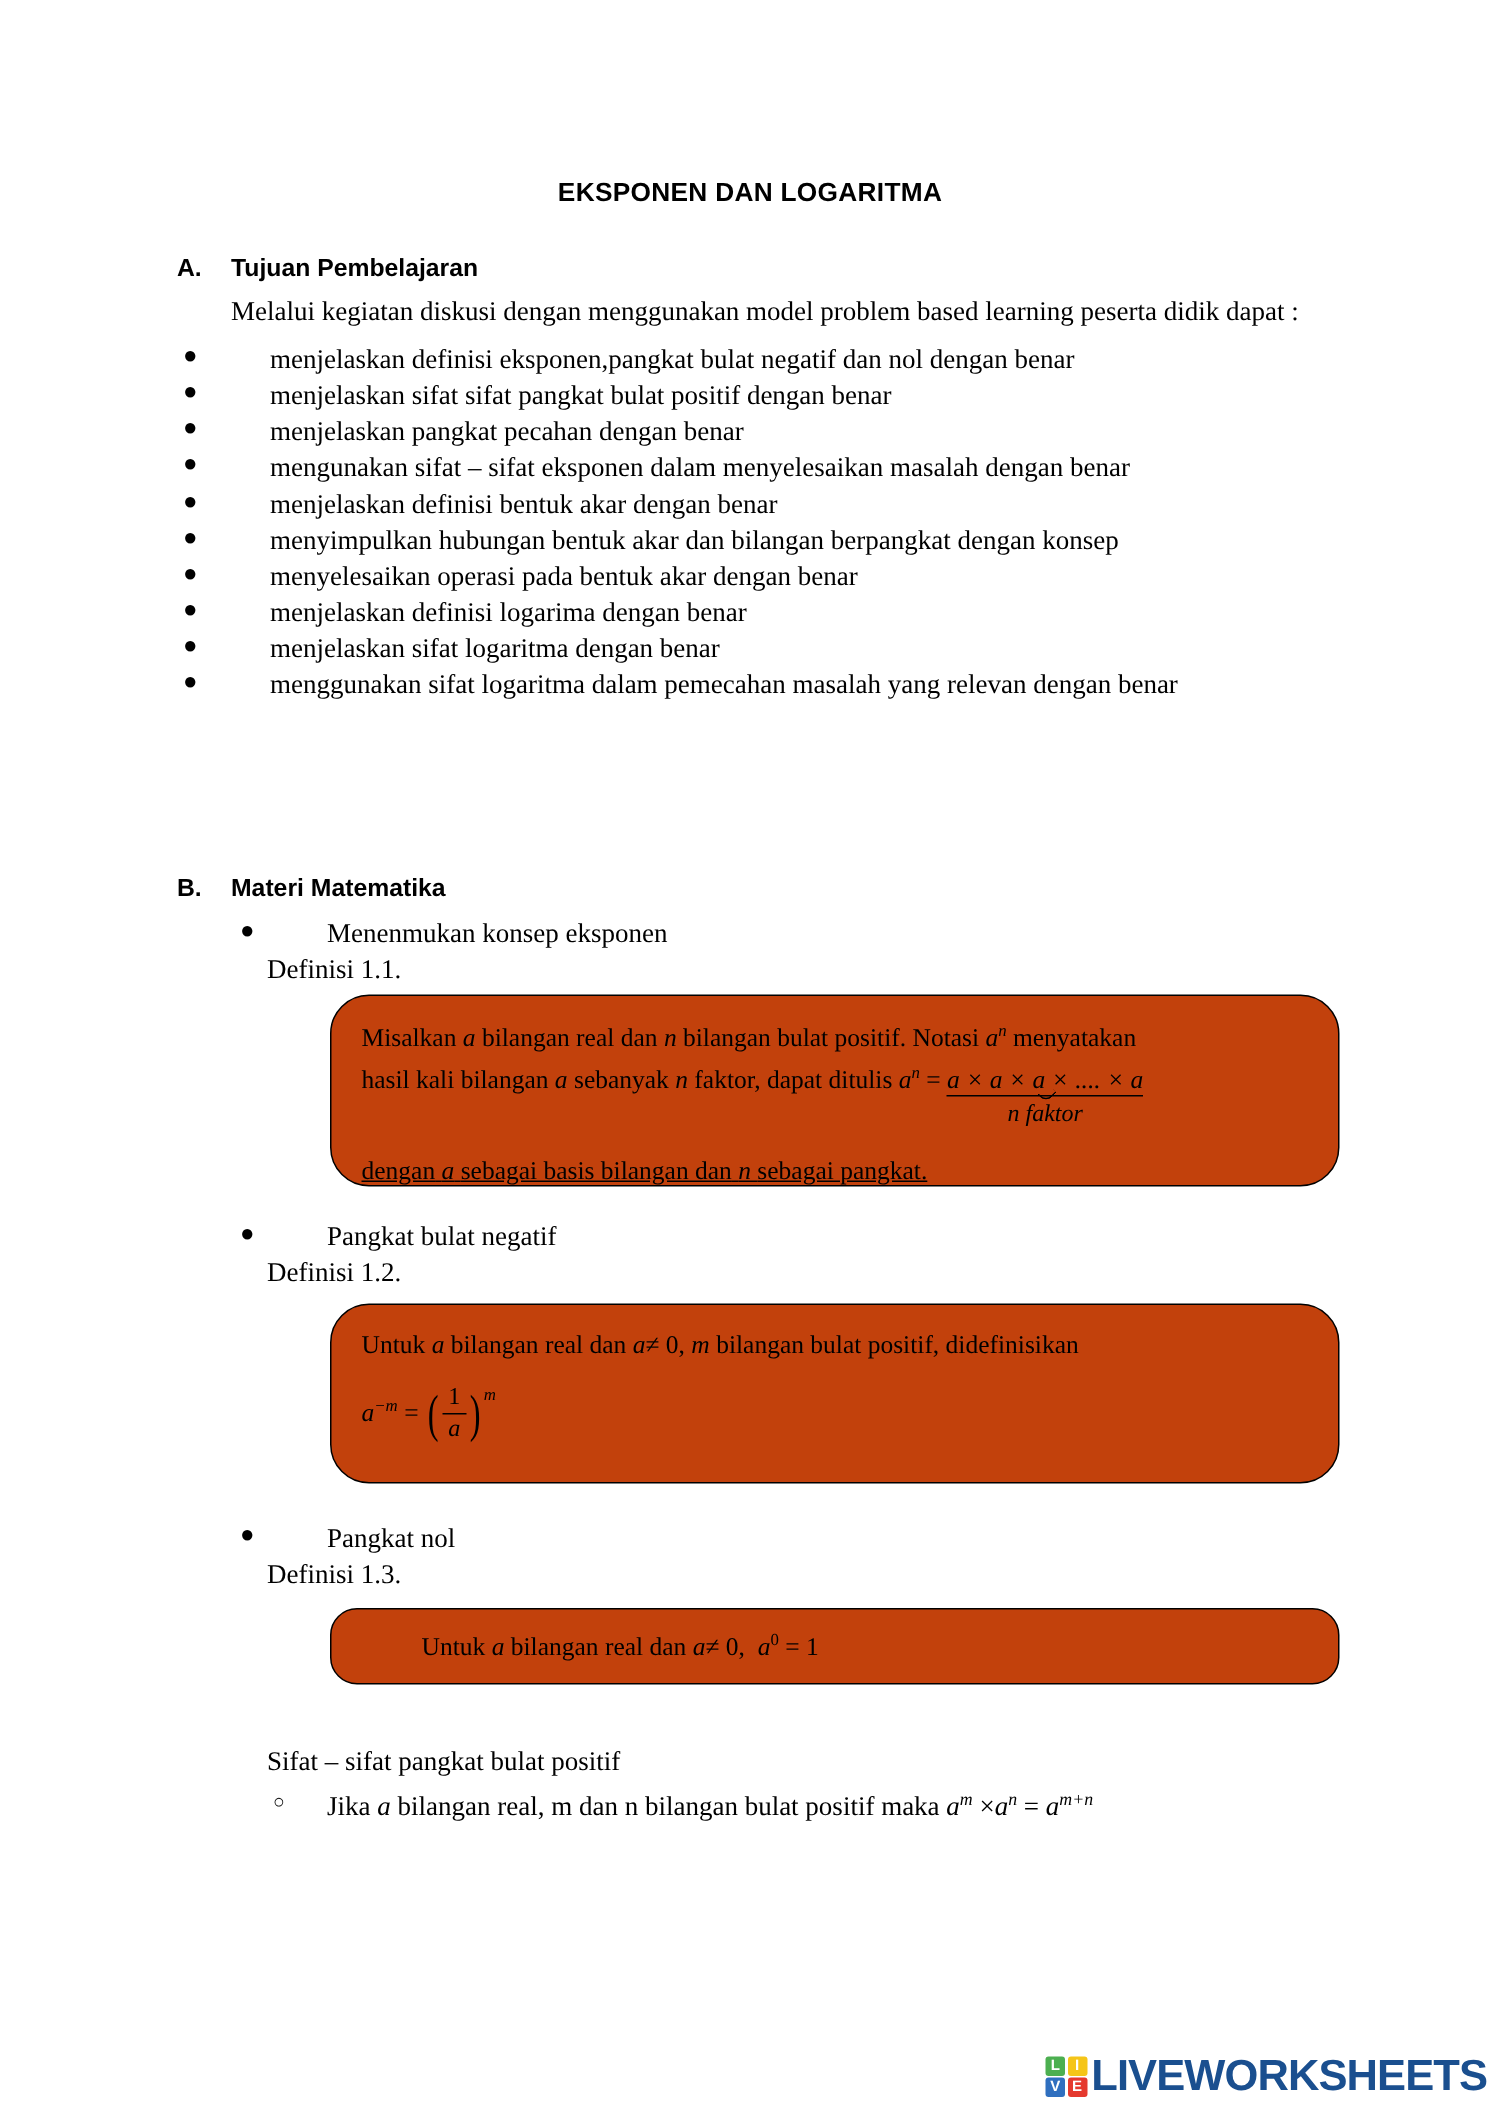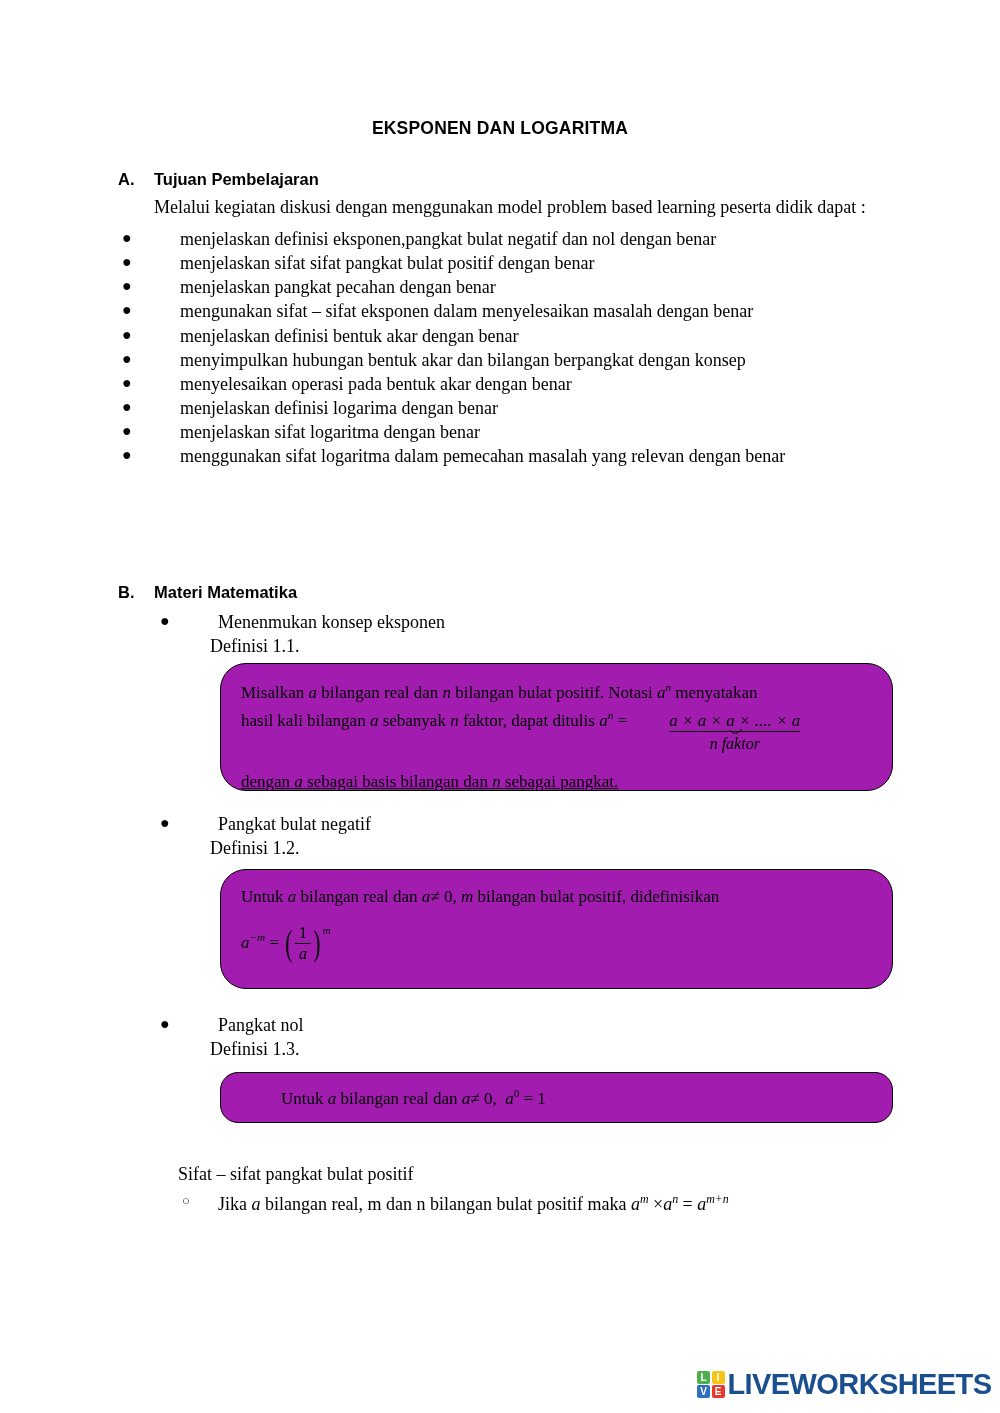--- a/index.html
+++ b/index.html
@@ -83,32 +83,32 @@
     font-size: 18px;
     line-height: 1.34;
   }
   .simple-bullet .bdot {
     position: absolute;
     left: 42px;
     top: 0;
     font-size: 16px;
   }
   .defline {
-    margin-left: 92px;
+    margin-left: 60px;
     font-size: 18px;
     line-height: 1.34;
   }
 
   
   .defbox {
     position: absolute;
     border: 1.6px solid #000000;
     border-radius: 26px;
     box-sizing: border-box;
-    background: #a21caf;
+    background: #c2410c;
     font-size: 17px;
     line-height: 1.5;
   }
   .defbox .btext { padding: 0 20px; }
 
   
   .m { font-style: italic; font-family: "Liberation Serif","DejaVu Serif",serif; }
   sup.sm { font-size: 0.66em; vertical-align: super; font-style: italic; }
   sup.smn { font-size: 0.66em; vertical-align: super; font-style: normal; }
 
@@ -123,21 +123,21 @@
 
   .paren {
     display: inline-block;
     font-size: 2.05em;
     font-weight: 300;
     vertical-align: middle;
     transform: scaleX(0.62);
     line-height: 0.85;
   }
 
-  .brace-wrap { display: inline-block; position: relative; margin-left: 38px; }
+  .brace-wrap { display: inline-block; position: relative; }
   .brace-terms { border-bottom: 1.3px solid #000; padding-bottom: 1px; }
   .brace-label {
     position: absolute;
     left: 0; right: 0;
     top: 24px;
     text-align: center;
     font-size: 16px;
     font-style: italic;
   }
   .tick {

